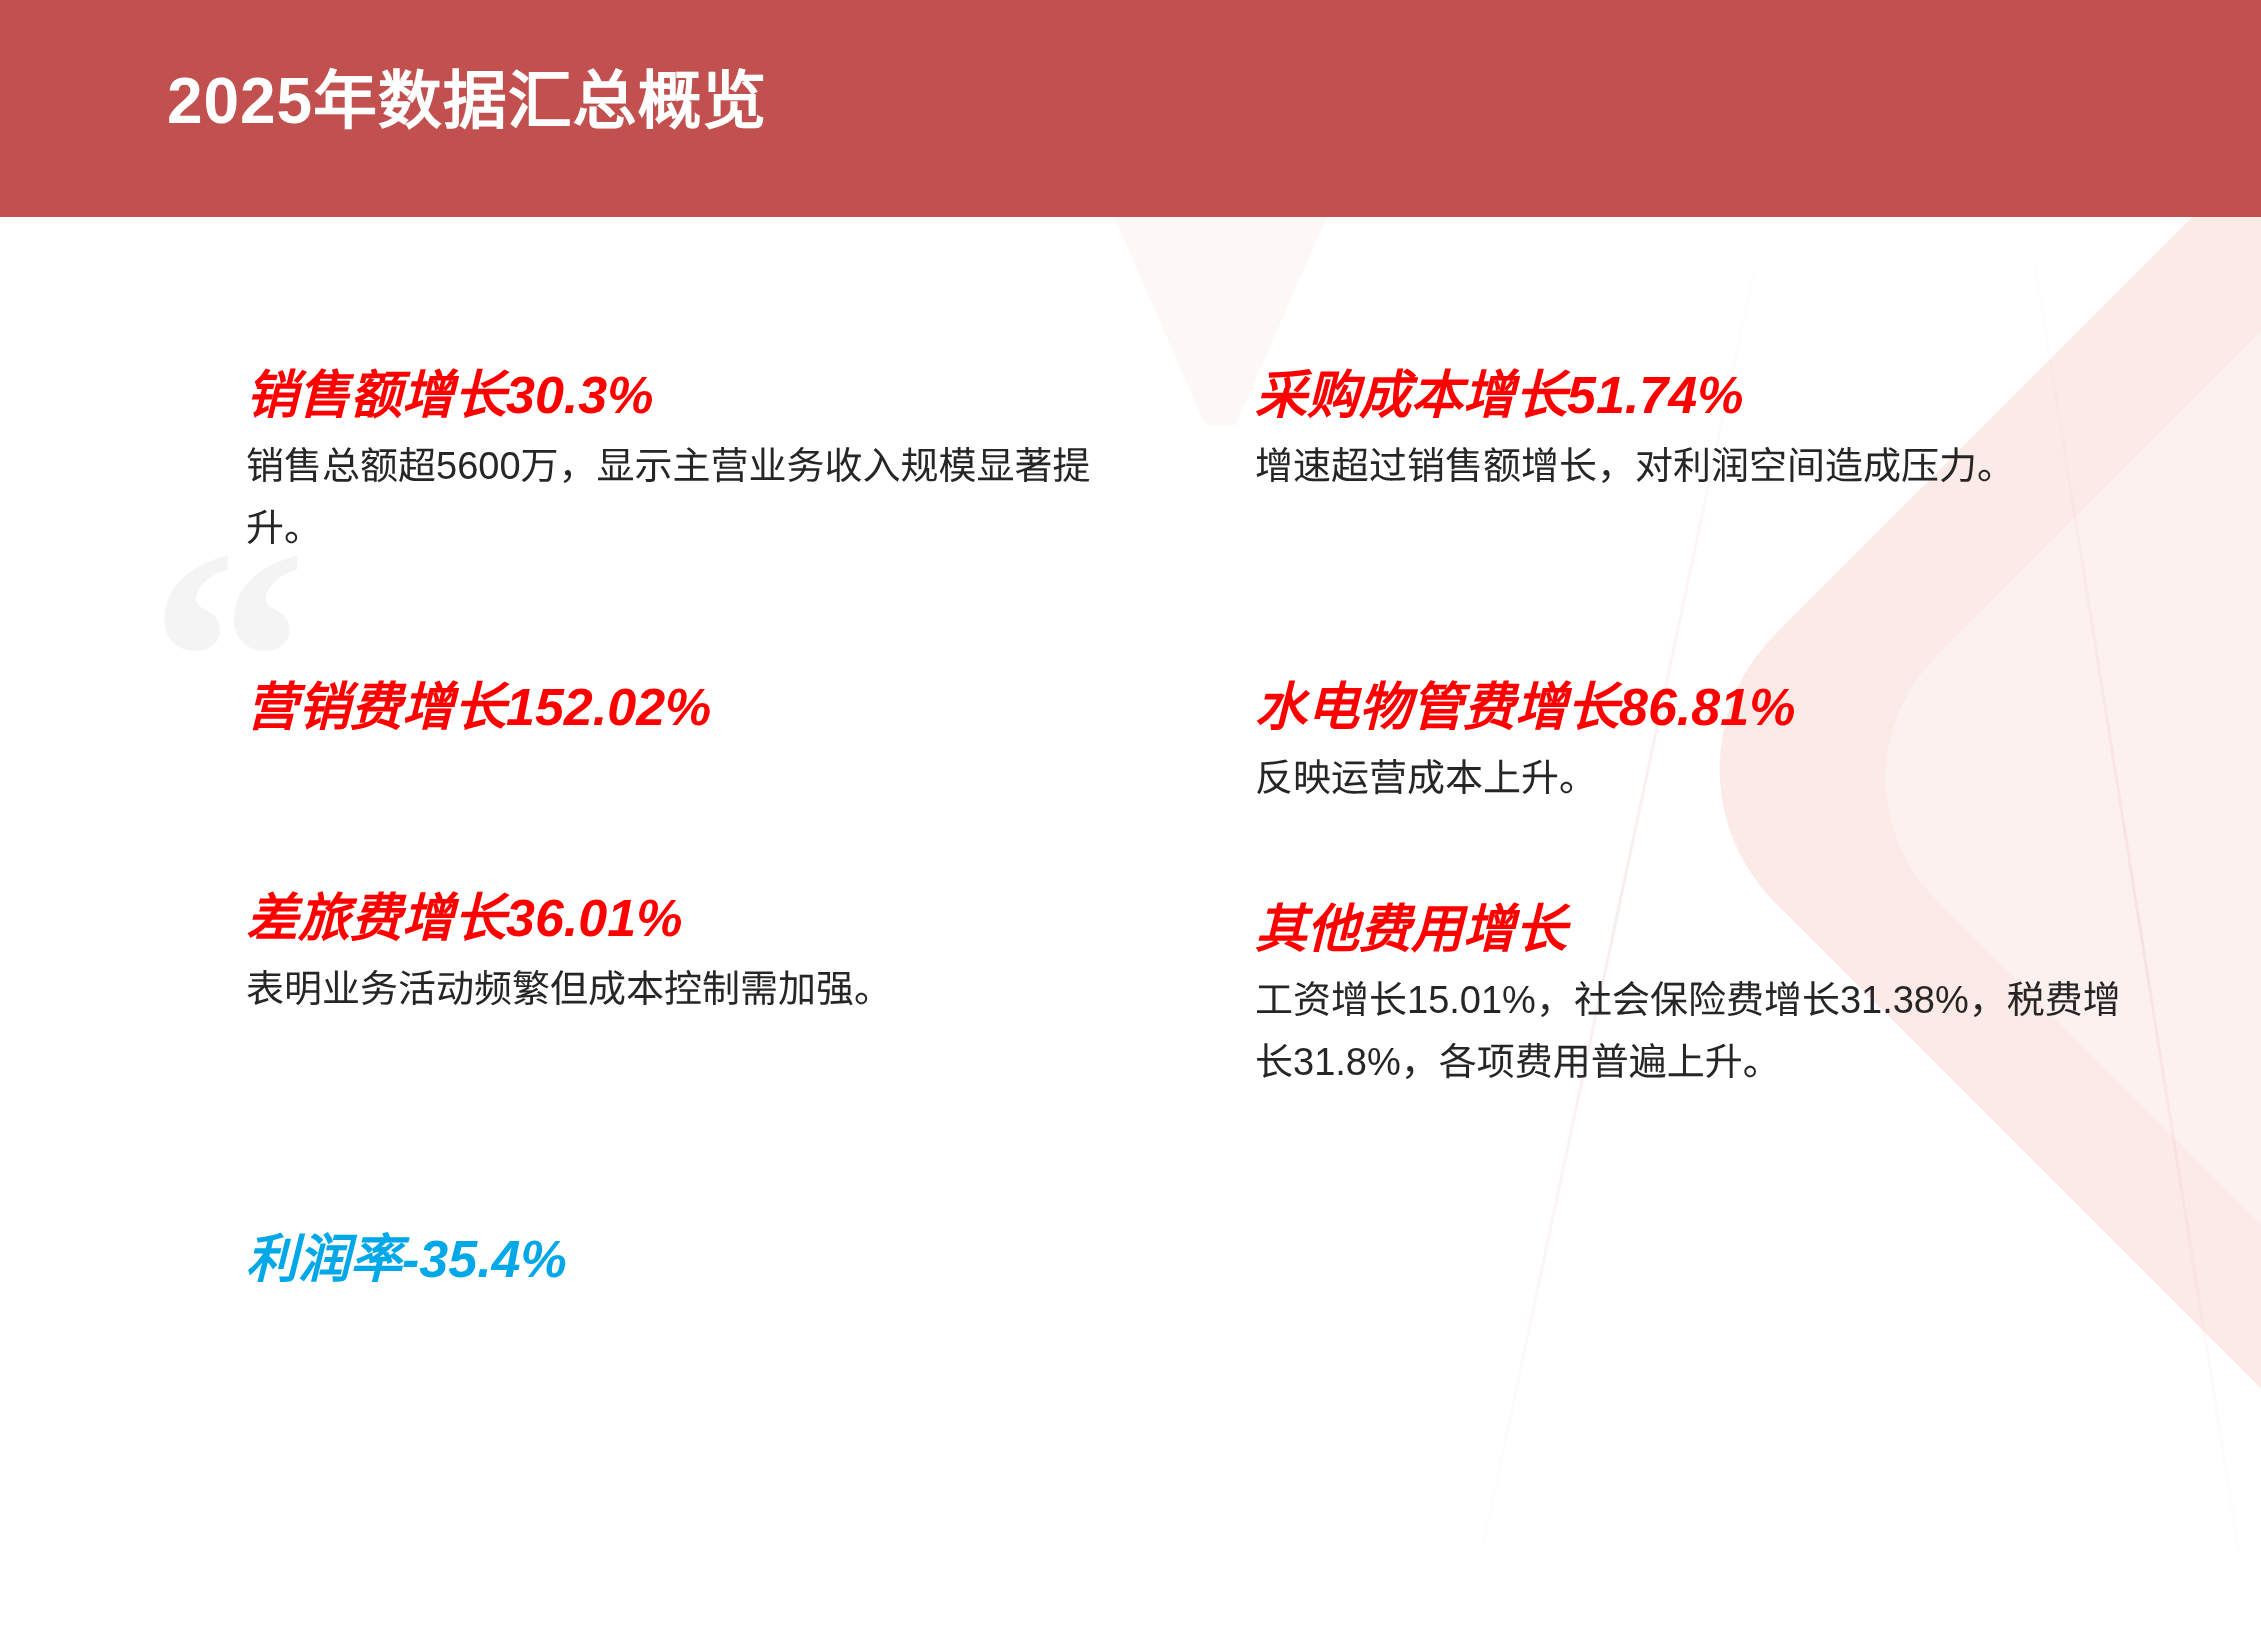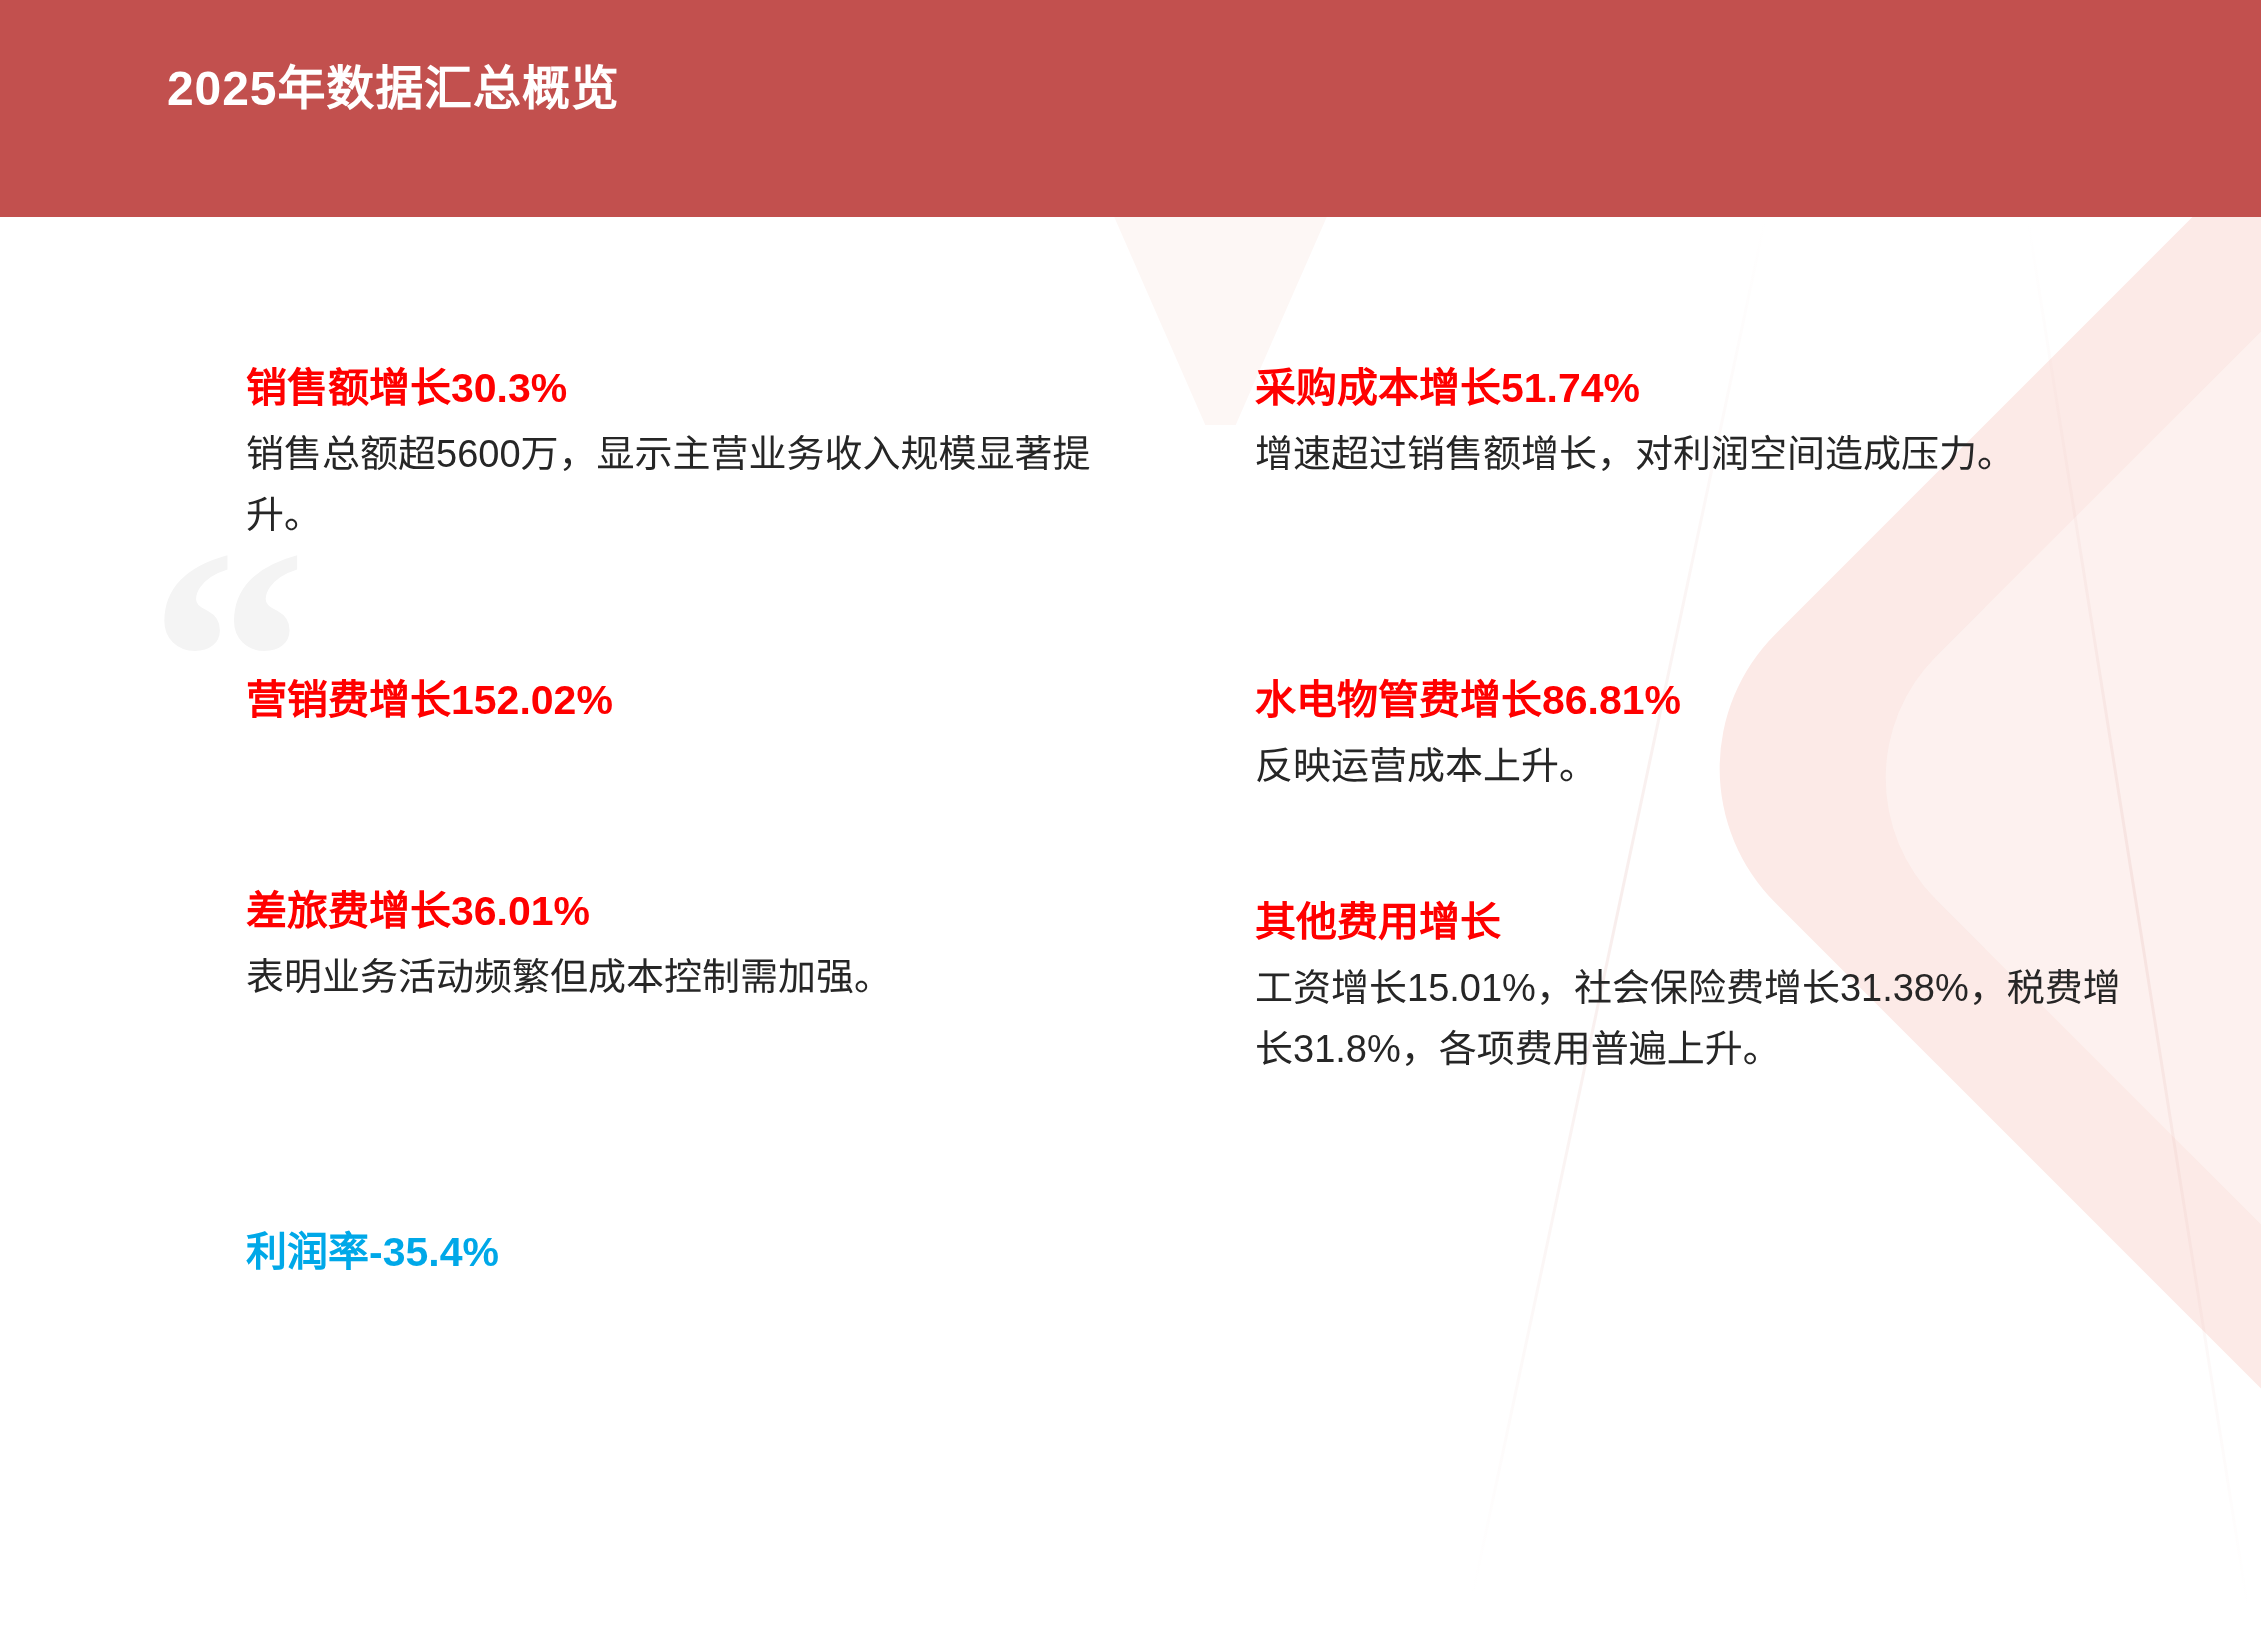--- a/index.html
+++ b/index.html
@@ -72,47 +72,48 @@
   
   .header {
     position:absolute; left:0; top:0;
     width:2894px; height:217px;
     background:#C2504E;
     z-index:5;
   }
   .header-title {
     position:absolute;
     left:167px; top:49px;
-    font-size:48px;
+    font-size:64px;
     font-weight:700;
     color:#ffffff;
     letter-spacing:0.9px;
     white-space:nowrap;
   }
 
   
   .content {
     position:absolute;
     left:0; top:217px;
     width:2894px; height:1411px;
     z-index:3;
   }
   .col { position:absolute; top:0; }
   .col-left  { left:246px;  width:886px; }
   .col-right { left:1255px; width:886px; }
 
   .block { position:absolute; left:0; width:100%; }
 
   .block-heading {
-    font-size:41px;
+    font-size:52px;
     font-weight:700;
     color:#FF0000;
     line-height:1.12;
     white-space:nowrap;
     margin-bottom:11.8px;
+    font-style:italic;
   }
   .block-heading.accent-cyan { color:#00A8E8; }
 
   .block-body {
     font-size:38px;
     font-weight:400;
     color:#262626;
     line-height:1.62;
   }
 

